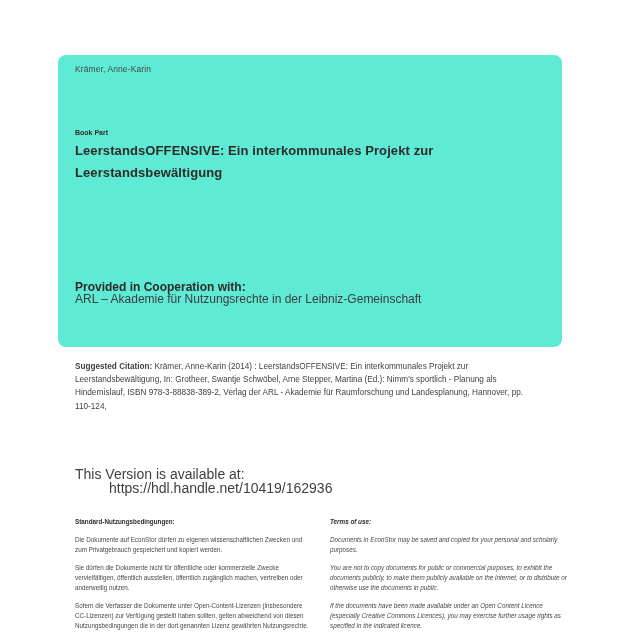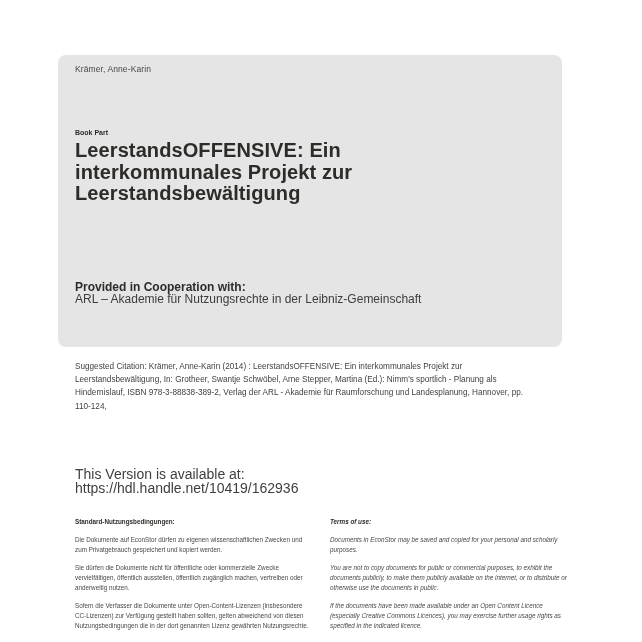--- a/index.html
+++ b/index.html
@@ -9,54 +9,54 @@
     font-family:"Liberation Sans","DejaVu Sans",sans-serif;
     color:#3c3c3c;
     position:relative;
     overflow:hidden;
   }
   .page{position:absolute;inset:0;background:#ffffff;}
 
   .title-panel{
     position:absolute;
     left:58px;top:55px;width:504px;height:292px;
-    background:#e5e5e5;
+    background:#5eead4;
     border-radius:8px;
   }
   .author{
     position:absolute;left:17px;top:9px;
     font-size:8.5px;color:#474747;letter-spacing:.1px;
   }
   .type-label{
     position:absolute;left:17px;top:74px;
     font-size:7px;font-weight:700;color:#2e2c29;
   }
   .doc-title{
     position:absolute;left:17px;top:85px;width:430px;
-    font-size:20px;line-height:21.5px;font-weight:700;color:#2e2c29;
+    font-size:13px;line-height:21.5px;font-weight:700;color:#2e2c29;
     letter-spacing:.1px;
   }
   .cooperation{
     position:absolute;left:17px;top:226px;width:460px;
     font-size:12px;line-height:12px;color:#3c3c3c;
   }
   .cooperation .coop-label{font-weight:700;color:#2e2c29;}
 
   .citation{
     position:absolute;left:75px;top:360px;width:458px;
     font-size:8.2px;line-height:13.2px;color:#3f3f3f;
   }
-  .citation .cit-label{font-weight:400;}
+  .citation .cit-label{font-weight:700;}
   .citation .cit-url{color:#3f3f3f;text-decoration:none;}
 
   .version{
     position:absolute;left:75px;top:468px;width:300px;
     font-size:14px;line-height:13.5px;color:#3f3f3f;
   }
-  .version .ver-url{color:#3f3f3f;text-decoration:none;display:block;}
+  .version .ver-url{color:#3f3f3f;text-decoration:none;display:block;margin-left:34px;}
 
   .terms-col{
     position:absolute;top:517px;width:237px;
     font-size:6.3px;line-height:10px;color:#474747;
   }
   .terms-de{left:75px;}
   .terms-en{left:330px;font-style:italic;}
   .terms-heading{font-weight:700;color:#2e2c29;margin:0 0 9px 0;}
   .terms-col p{margin:0 0 8px 0;}
 </style>

